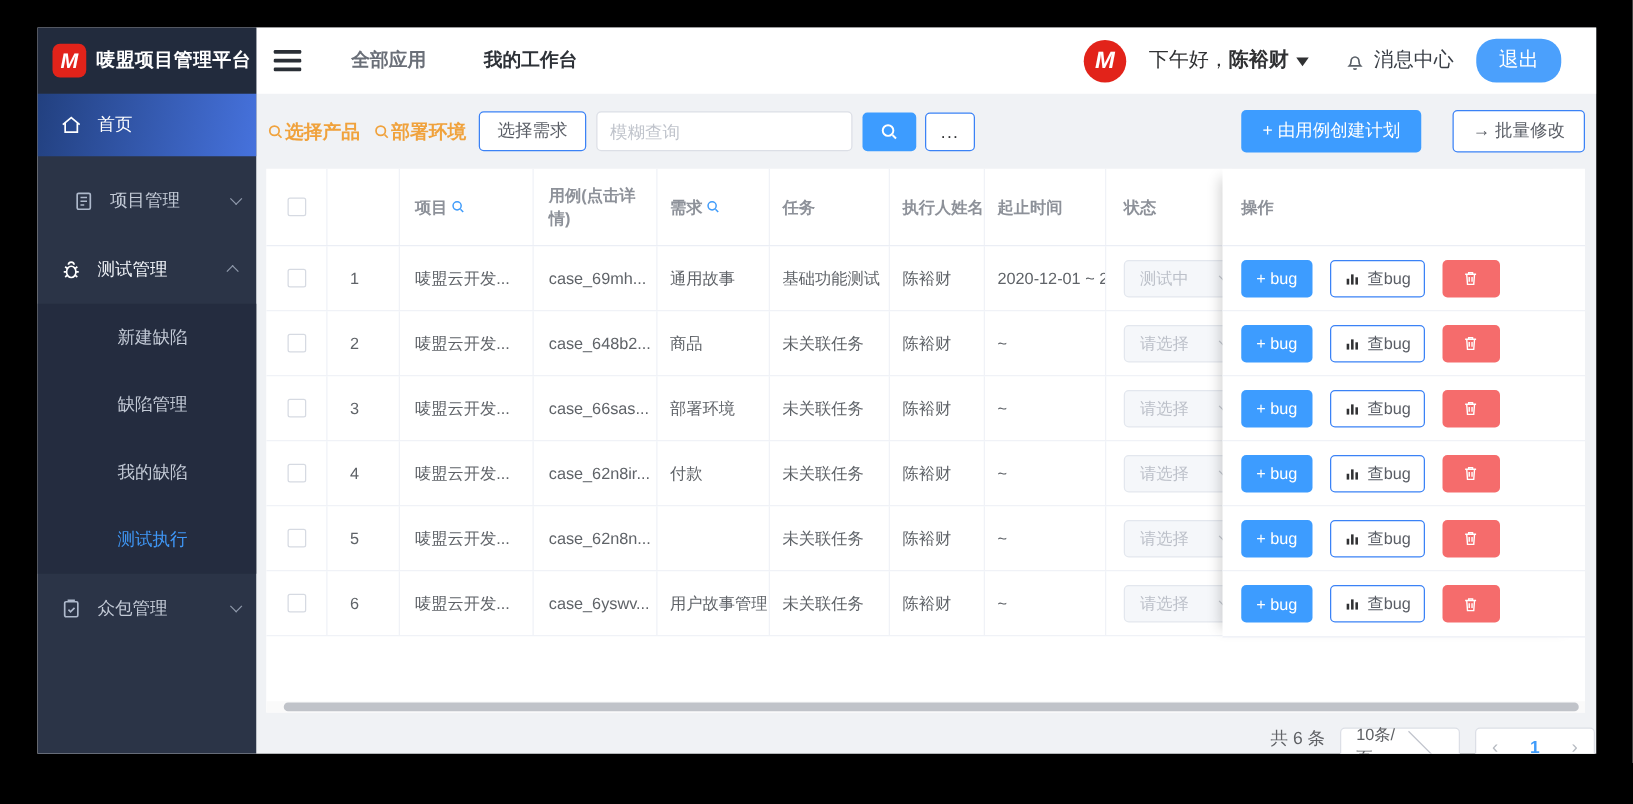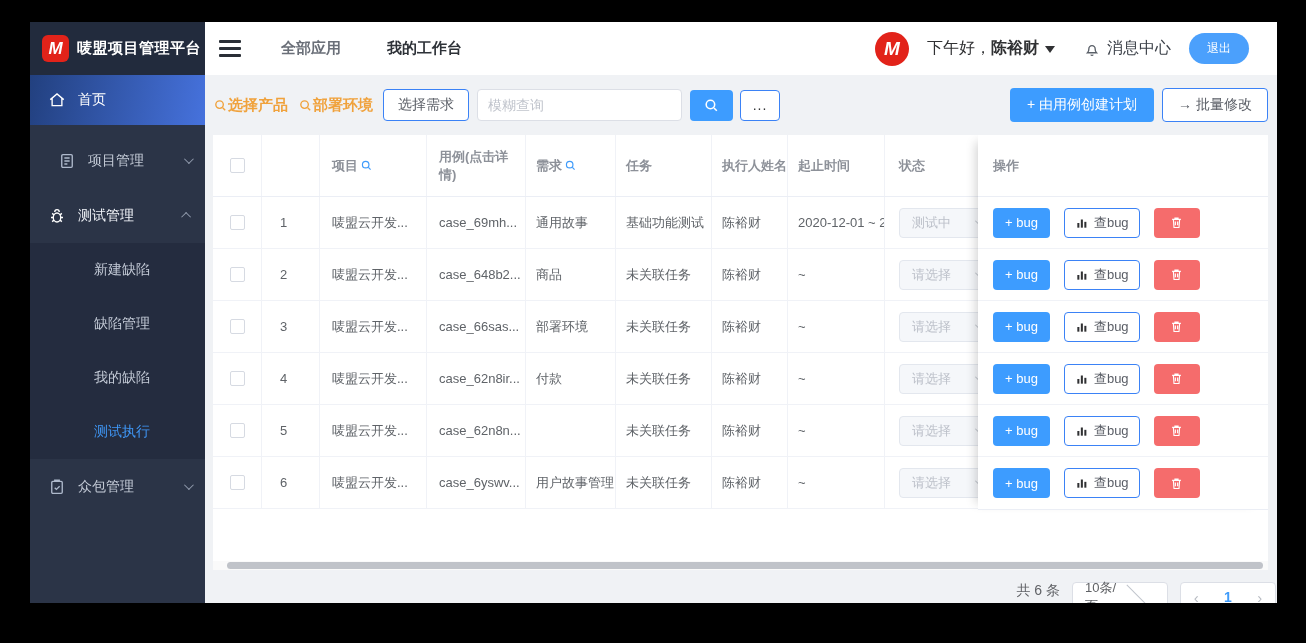--- a/index.html
+++ b/index.html
@@ -46,21 +46,21 @@
   .avatar { width:34px; height:34px; border-radius:50%; background:#e2231a; color:#fff;
     font-weight:bold; font-style:italic; font-size:19px; display:flex; align-items:center;
     justify-content:center; }
   .greet { font-size:16px; color:#303133; }
   .greet b { font-weight:bold; }
   .caret-down { display:inline-block; width:0; height:0; border-left:5px solid transparent;
     border-right:5px solid transparent; border-top:7px solid #303133; margin-left:6px; }
   .msg { display:flex; align-items:center; gap:6px; font-size:16px; color:#3a3f47;
     margin-left:10px; cursor:pointer; }
   .msg svg { color:#5a6068; }
-  .logout-btn { background:#4ba0fc; color:#fff; border:none; font-size:12px;
+  .logout-btn { background:#4ba0fc; color:#fff; border:none; font-size:16px;
     padding:7px 18px; border-radius:16px; cursor:pointer; }
 
   
   .content { position:absolute; left:175px; top:53px; right:0; bottom:0; padding:13px 9px 0 8px; }
 
   .toolbar { display:flex; align-items:center; height:34px; }
   .orange-link { display:flex; align-items:center; gap:0; color:#f0a23c; font-size:15px;
     font-weight:bold; cursor:pointer; margin-right:10px; }
   .orange-link svg { color:#f0a23c; }
   .btn { border:1px solid #3b82f6; background:#fff; border-radius:4px; font-size:14px;
@@ -68,21 +68,21 @@
   .btn-req { height:32px; padding:0 14px; margin-right:8px; }
   .fuzzy-input { height:32px; width:205px; border:1px solid #dcdfe6; border-radius:4px;
     padding:0 10px; font-size:14px; color:#303133; background:#fff; }
   .fuzzy-input::placeholder { color:#c0c4cc; }
   .btn-search { width:43px; height:31px; background:#3d9cff; border:none; border-radius:4px;
     color:#fff; margin-left:8px; cursor:pointer; display:flex; align-items:center; justify-content:center; }
   .btn-more { width:40px; height:31px; margin-left:7px; font-size:14px; letter-spacing:1px;
     color:#303133; }
   .toolbar-spacer { flex:1; }
   .btn-create { height:34px; background:#3d9cff; border:none; border-radius:4px; color:#fff;
-    font-size:14px; padding:0 17px; cursor:pointer; margin-right:8px; }
+    font-size:14px; padding:0 17px; cursor:pointer; margin-right:25px; }
   .btn-batch { height:34px; padding:0 15px; font-size:14px; }
 
   
   .table-card { position:relative; margin-top:13px; margin-left:0; width:1055px; height:435px;
     background:#fff; overflow:hidden; }
   .thead-row, .trow { display:flex; }
   .thead-row { height:62px; border-bottom:1px solid #ebeef5; }
   .hcell { display:flex; align-items:center; font-size:13px; font-weight:bold; color:#8d9199;
     padding-left:12px; border-right:1px solid #f0f2f7; overflow:hidden; line-height:1.35; }
   .hcell .hs-icon { color:#3f9bfa; margin-left:2px; flex:none; }

